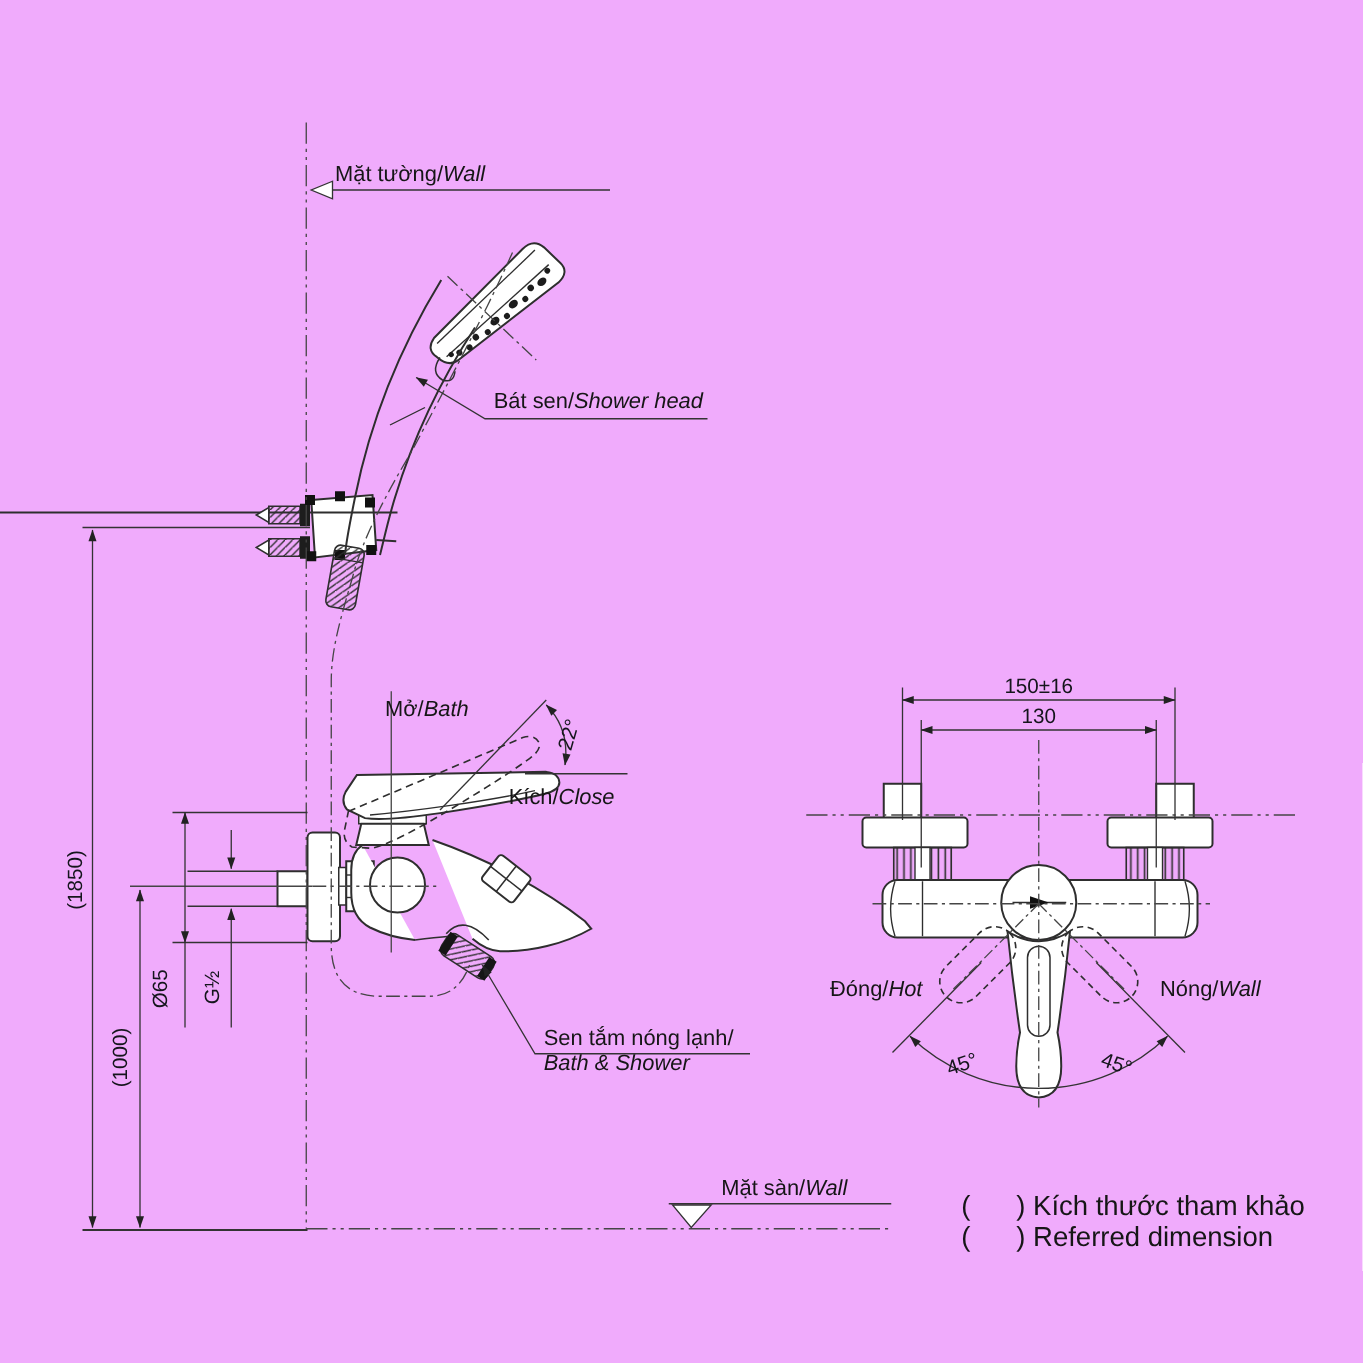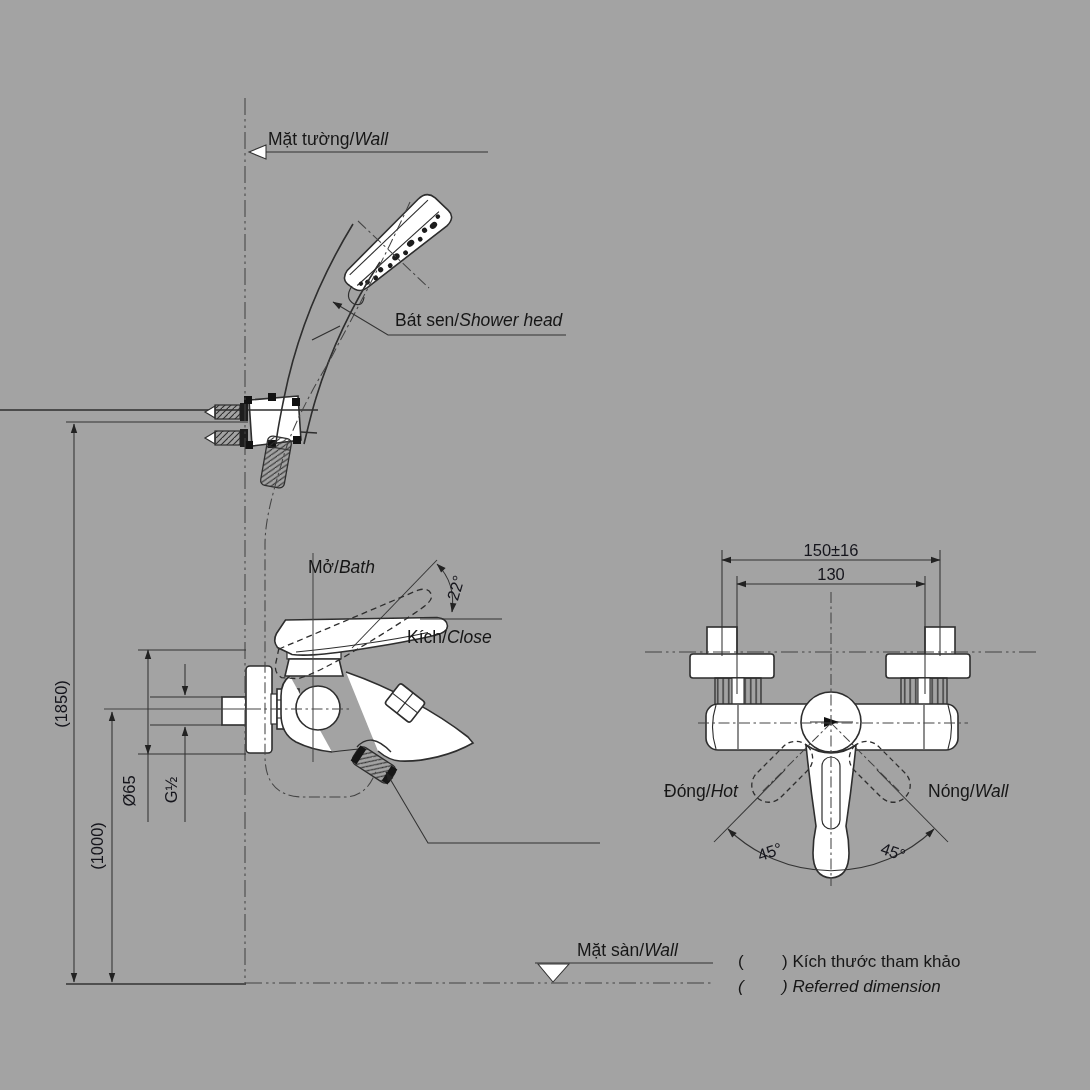--- a/index.html
+++ b/index.html
@@ -1,24 +1,24 @@
 <!DOCTYPE html>
 <html><head>
 <meta charset="utf-8">
 <style>
   html,body{margin:0;padding:0;background:#fff;}
-  #canvas{position:relative;width:1090px;height:1090px;background:#a3a3a3;overflow:hidden;
+  #canvas{position:relative;width:1090px;height:1090px;background:#f0abfc;overflow:hidden;
           font-family:"Liberation Sans", sans-serif;}
   svg{position:absolute;left:0;top:0;}
   .t{position:absolute;font-size:17.5px;color:#161616;white-space:nowrap;line-height:1.15;}
   .t i{font-style:italic;}
   .dim{position:absolute;font-size:16.5px;color:#15151c;white-space:nowrap;
        transform:translate(-50%,-50%);}
   .r90{transform:translate(-50%,-50%) rotate(-90deg);}
-  .note-line{position:absolute;font-size:17px;color:#161616;white-space:nowrap;}
+  .note-line{position:absolute;font-size:22px;color:#161616;white-space:nowrap;margin-left:31px;}
   .note-line .gap{display:inline-block;width:44px;}
 </style>
 </head>
 <body>
 
 <div id="canvas">
 
 <svg width="1090" height="1090" viewBox="0 0 1090 1090">
   <defs>
     <marker id="ar" viewBox="0 0 10 10" refX="9.5" refY="5" markerWidth="13" markerHeight="9" orient="auto-start-reverse">
@@ -238,33 +238,34 @@
 </svg>
 
 <div class="t" style="left:268px;top:129px"><span>Mặt tường/</span><i>Wall</i></div>
 
 <div class="t" style="left:395px;top:310px"><span>Bát sen/</span><i>Shower head</i></div>
 
 <div class="t" style="left:308px;top:557px"><span>Mở/</span><i>Bath</i></div>
 
 <div class="t" style="left:407px;top:627px"><span>Kích/</span><i>Close</i></div>
 
+<div class="t" style="left:435px;top:820px"><span>Sen tắm nóng lạnh/</span><br><i>Bath &amp; Shower</i></div>
 
 <div class="t" style="left:577px;top:940px"><span>Mặt sàn/</span><i>Wall</i></div>
 
 <div class="t" style="left:664px;top:781px"><span>Đóng/</span><i>Hot</i></div>
 
 <div class="t" style="left:928px;top:781px"><span>Nóng/</span><i>Wall</i></div>
 
 <div class="dim r90" style="left:61px;top:704px">(1850)</div>
 <div class="dim r90" style="left:97px;top:846px">(1000)</div>
 <div class="dim r90" style="left:129px;top:791px">Ø65</div>
 <div class="dim r90" style="left:171px;top:790px">G½</div>
 <div class="dim" style="left:831px;top:550px">150±16</div>
 <div class="dim" style="left:831px;top:574px">130</div>
 <div class="dim" style="left:456px;top:588px;transform:translate(-50%,-50%) rotate(-74deg)">22°</div>
 <div class="dim" style="left:770px;top:852px;transform:translate(-50%,-50%) rotate(-19deg)">45°</div>
 <div class="dim" style="left:893px;top:852px;transform:translate(-50%,-50%) rotate(19deg)">45°</div>
 
 <div class="note-line" style="left:738px;top:952px"><span class="gap">(</span><span>) Kích thước tham khảo</span></div>
-<div class="note-line" style="left:738px;top:977px;font-style:italic"><span class="gap">(</span><span>) Referred dimension</span></div>
+<div class="note-line" style="left:738px;top:977px;"><span class="gap">(</span><span>) Referred dimension</span></div>
 
 </div>
 
 </body></html>

